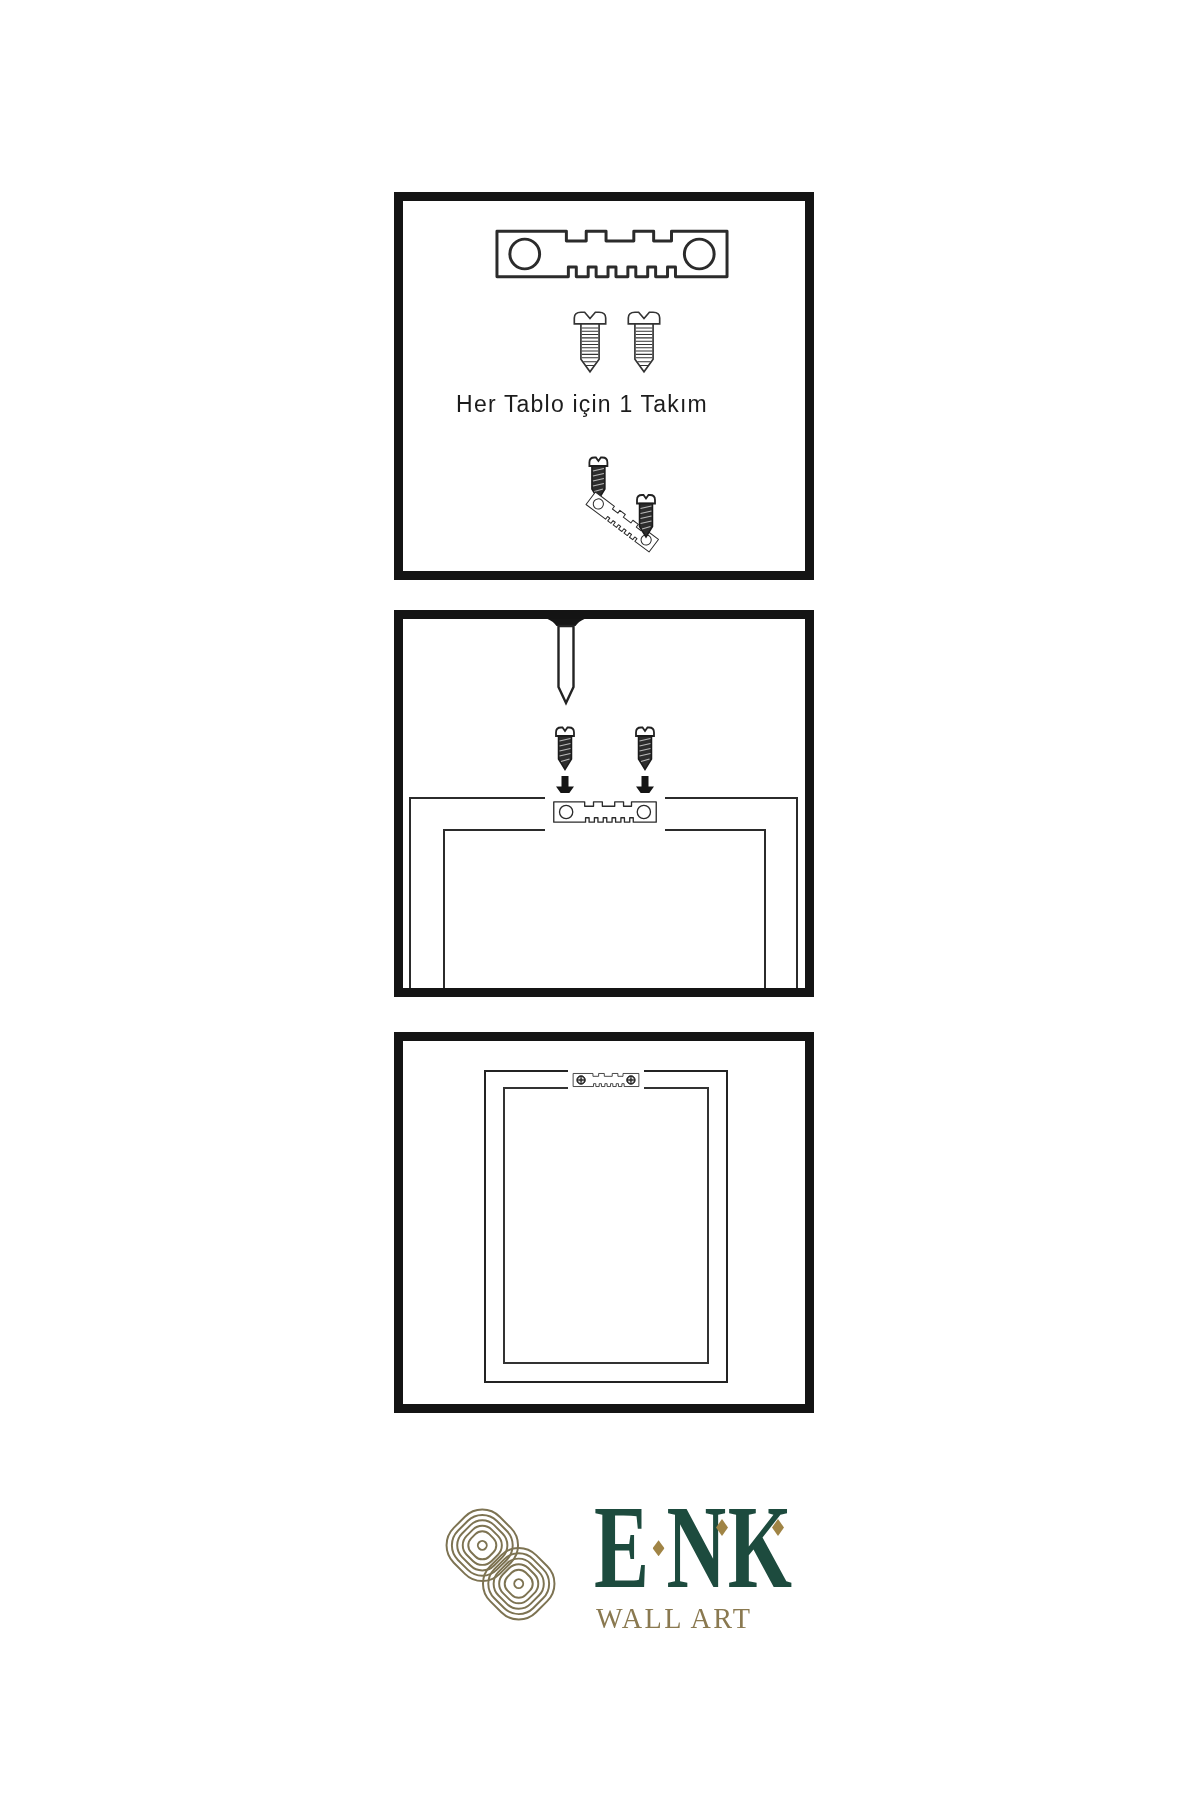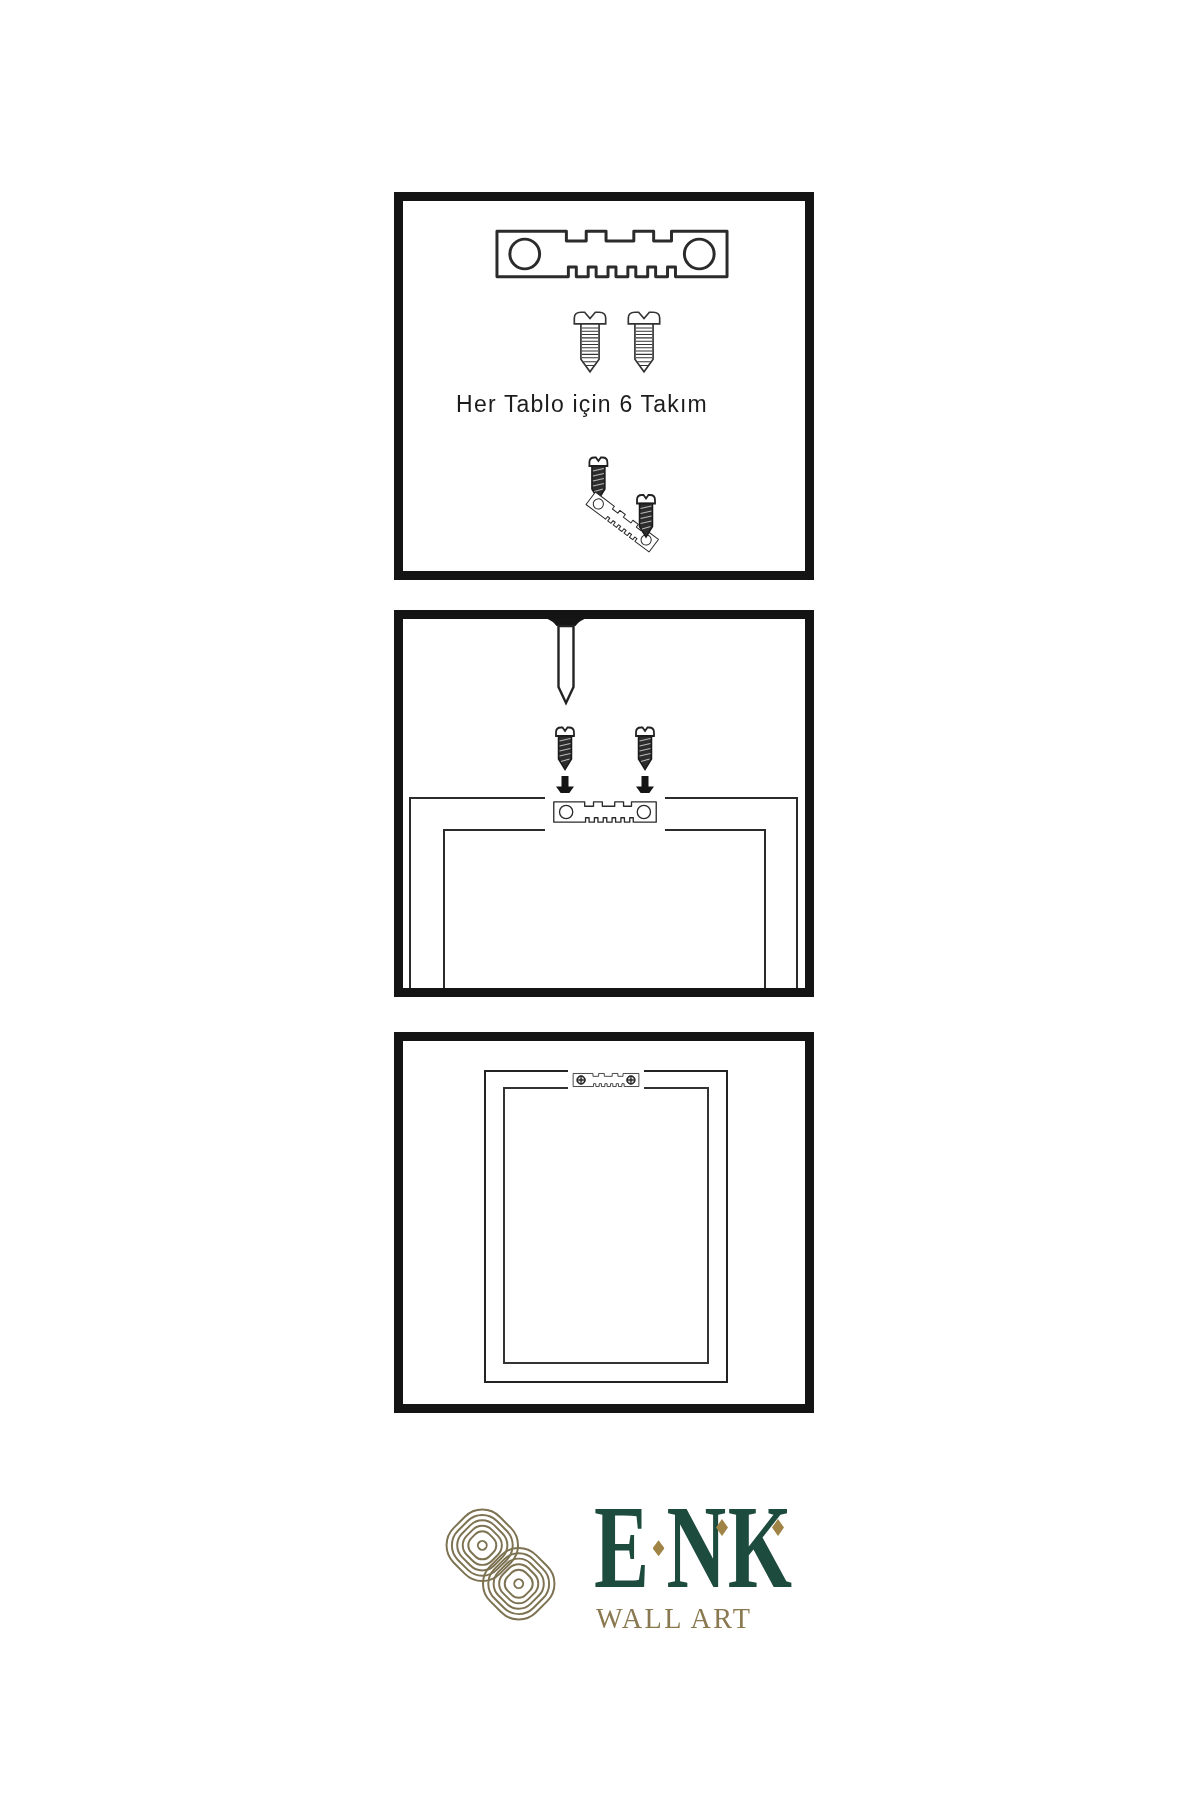--- a/index.html
+++ b/index.html
@@ -96,21 +96,21 @@
 
     <div class="abs p1-screws">
       <svg viewBox="0 0 46 84" width="38" height="74">
           <use href="#sym-screw"></use>
         </svg>
       <svg viewBox="0 0 46 84" width="38" height="74">
           <use href="#sym-screw"></use>
         </svg>
     </div>
 
-    <div class="abs p1-caption">Her Tablo için 6 Takım</div>
+    <div class="abs p1-caption">Her Tablo için 1 Takım</div>
 
     <svg class="abs p1-assembly" viewBox="0 0 100 122" width="100" height="122">
       <g transform="translate(4.4,18)">
           <use href="#sym-darkscrew"></use>
         </g>
       <g transform="translate(15,54) rotate(37) scale(0.34)">
           <use href="#sym-hanger" stroke-width="6"></use>
         </g>
       <g transform="translate(52,55.5)">
           <use href="#sym-darkscrew"></use>

